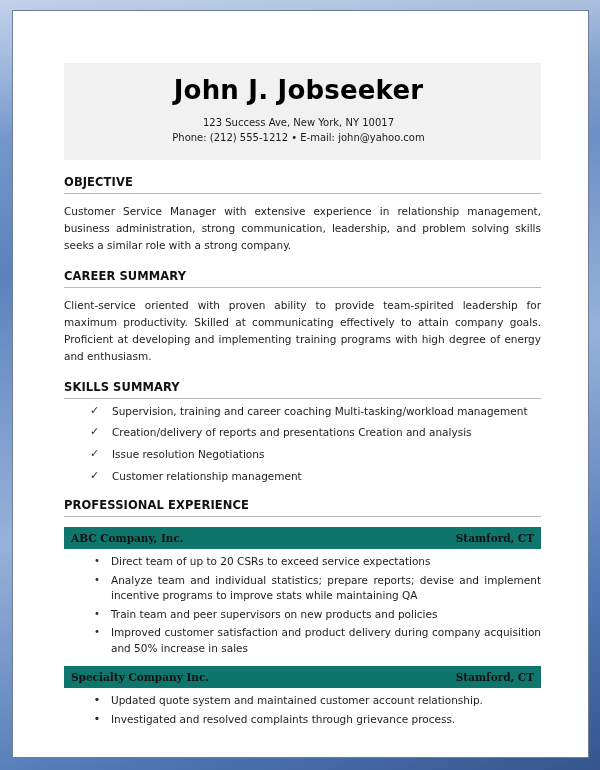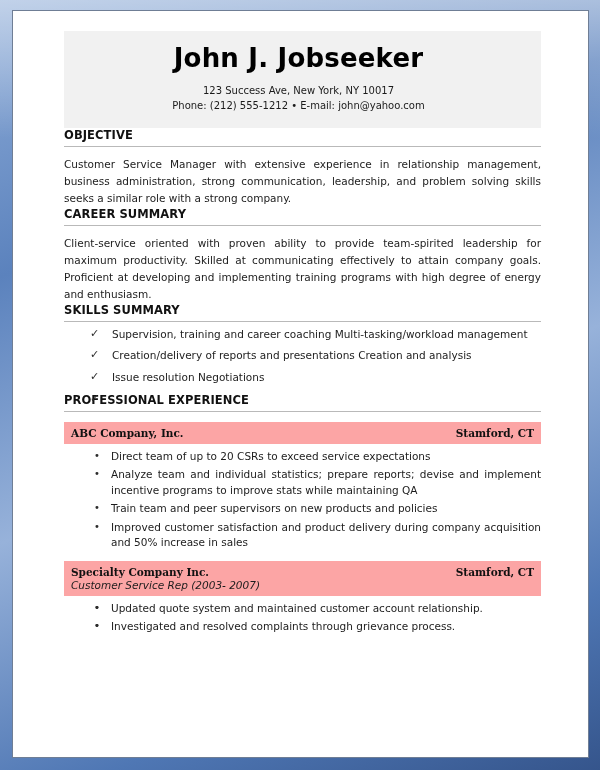--- a/index.html
+++ b/index.html
@@ -55,39 +55,41 @@
     top: 20px;
     width: 477px;
   }
 
   
   .header-band {
     background: #f1f1f1;
     padding: 13px 10px 14px 2px;
     text-align: center;
     box-sizing: border-box;
+    margin-top: 32px;
   }
   .cand-name {
     font-size: 26px;
     font-weight: bold;
     color: #000000;
     letter-spacing: 0.2px;
     line-height: 1.1;
     margin: 0 0 10px 0;
     font-family: "DejaVu Sans", sans-serif;
   }
   .cand-line {
     font-size: 10px;
     color: #1a1a1a;
     line-height: 1.55;
     font-family: "DejaVu Sans", sans-serif;
   }
 
   
   .section {
+    margin-top: 15px;
   }
   .section-title {
     font-family: "DejaVu Sans", sans-serif;
     font-size: 11.5px;
     font-weight: bold;
     color: #111111;
     letter-spacing: 0.1px;
     padding: 0 0 4px 0;
     border-bottom: 1px solid #b9b9b9;
   }
@@ -120,21 +122,21 @@
     position: absolute;
     left: 0;
     top: -1px;
     font-size: 11px;
     color: #2b2b2b;
   }
 
   
   .job { margin-top: 10px; }
   .job-head {
-    background: #fca5a5;
+    background: #0f766e;
     padding: 5px 7px 5px 7px;
   }
   .job-row {
     display: flex;
     justify-content: space-between;
     align-items: baseline;
   }
   .job-company {
     font-size: 10.5px;
     font-weight: bold;
@@ -205,21 +207,21 @@
             <p>Client-service oriented with proven ability  to provide team-spirited  leadership for maximum productivity. Skilled  at communicating  effectively to attain company goals. Proficient at developing and implementing  training  programs with high degree of energy and enthusiasm.</p>
           </div>
         </div>
 
         <div class="section">
           <div class="section-title">SKILLS SUMMARY</div>
           <ul class="skills" id="skills-list">
               <li><span class="chk">✓</span><span>Supervision, training  and career coaching Multi-tasking/workload  management</span></li>
               <li><span class="chk">✓</span><span>Creation/delivery  of reports and presentations Creation and  analysis</span></li>
               <li><span class="chk">✓</span><span>Issue resolution  Negotiations</span></li>
-              <li><span class="chk">✓</span></li>
+              <li><span class="chk">✓</span><span>Customer relationship  management</span></li>
             </ul>
         </div>
 
         <div class="section">
           <div class="section-title">PROFESSIONAL EXPERIENCE</div>
           <div id="jobs-container">
               <div class="job">
                 <div class="job-head">
                   <div class="job-row">
                     <span class="job-company">ABC Company, Inc.</span>
@@ -232,21 +234,20 @@
                   <li><span class="dot">•</span><span>Train team and peer supervisors on new products and policies</span></li>
                   <li><span class="dot">•</span><span>Improved customer satisfaction and product delivery during company acquisition  and 50% increase in sales</span></li>
                 </ul>
               </div>
               <div class="job">
                 <div class="job-head">
                   <div class="job-row">
                     <span class="job-company">Specialty Company Inc.</span>
                     <span class="job-location">Stamford, CT</span>
                   </div>
-                  <div class="job-title">Customer Service Rep (2003-  2007)</div>
                 </div>
                 <ul class="duties">
                   <li><span class="dot">•</span></li>
                   <li><span class="dot">•</span><span>Updated quote system and maintained  customer account relationship.</span></li>
                   <li><span class="dot">•</span></li>
                   <li><span class="dot">•</span><span>Investigated and resolved complaints through grievance process.</span></li>
                 </ul>
               </div>
             </div>
         </div>

